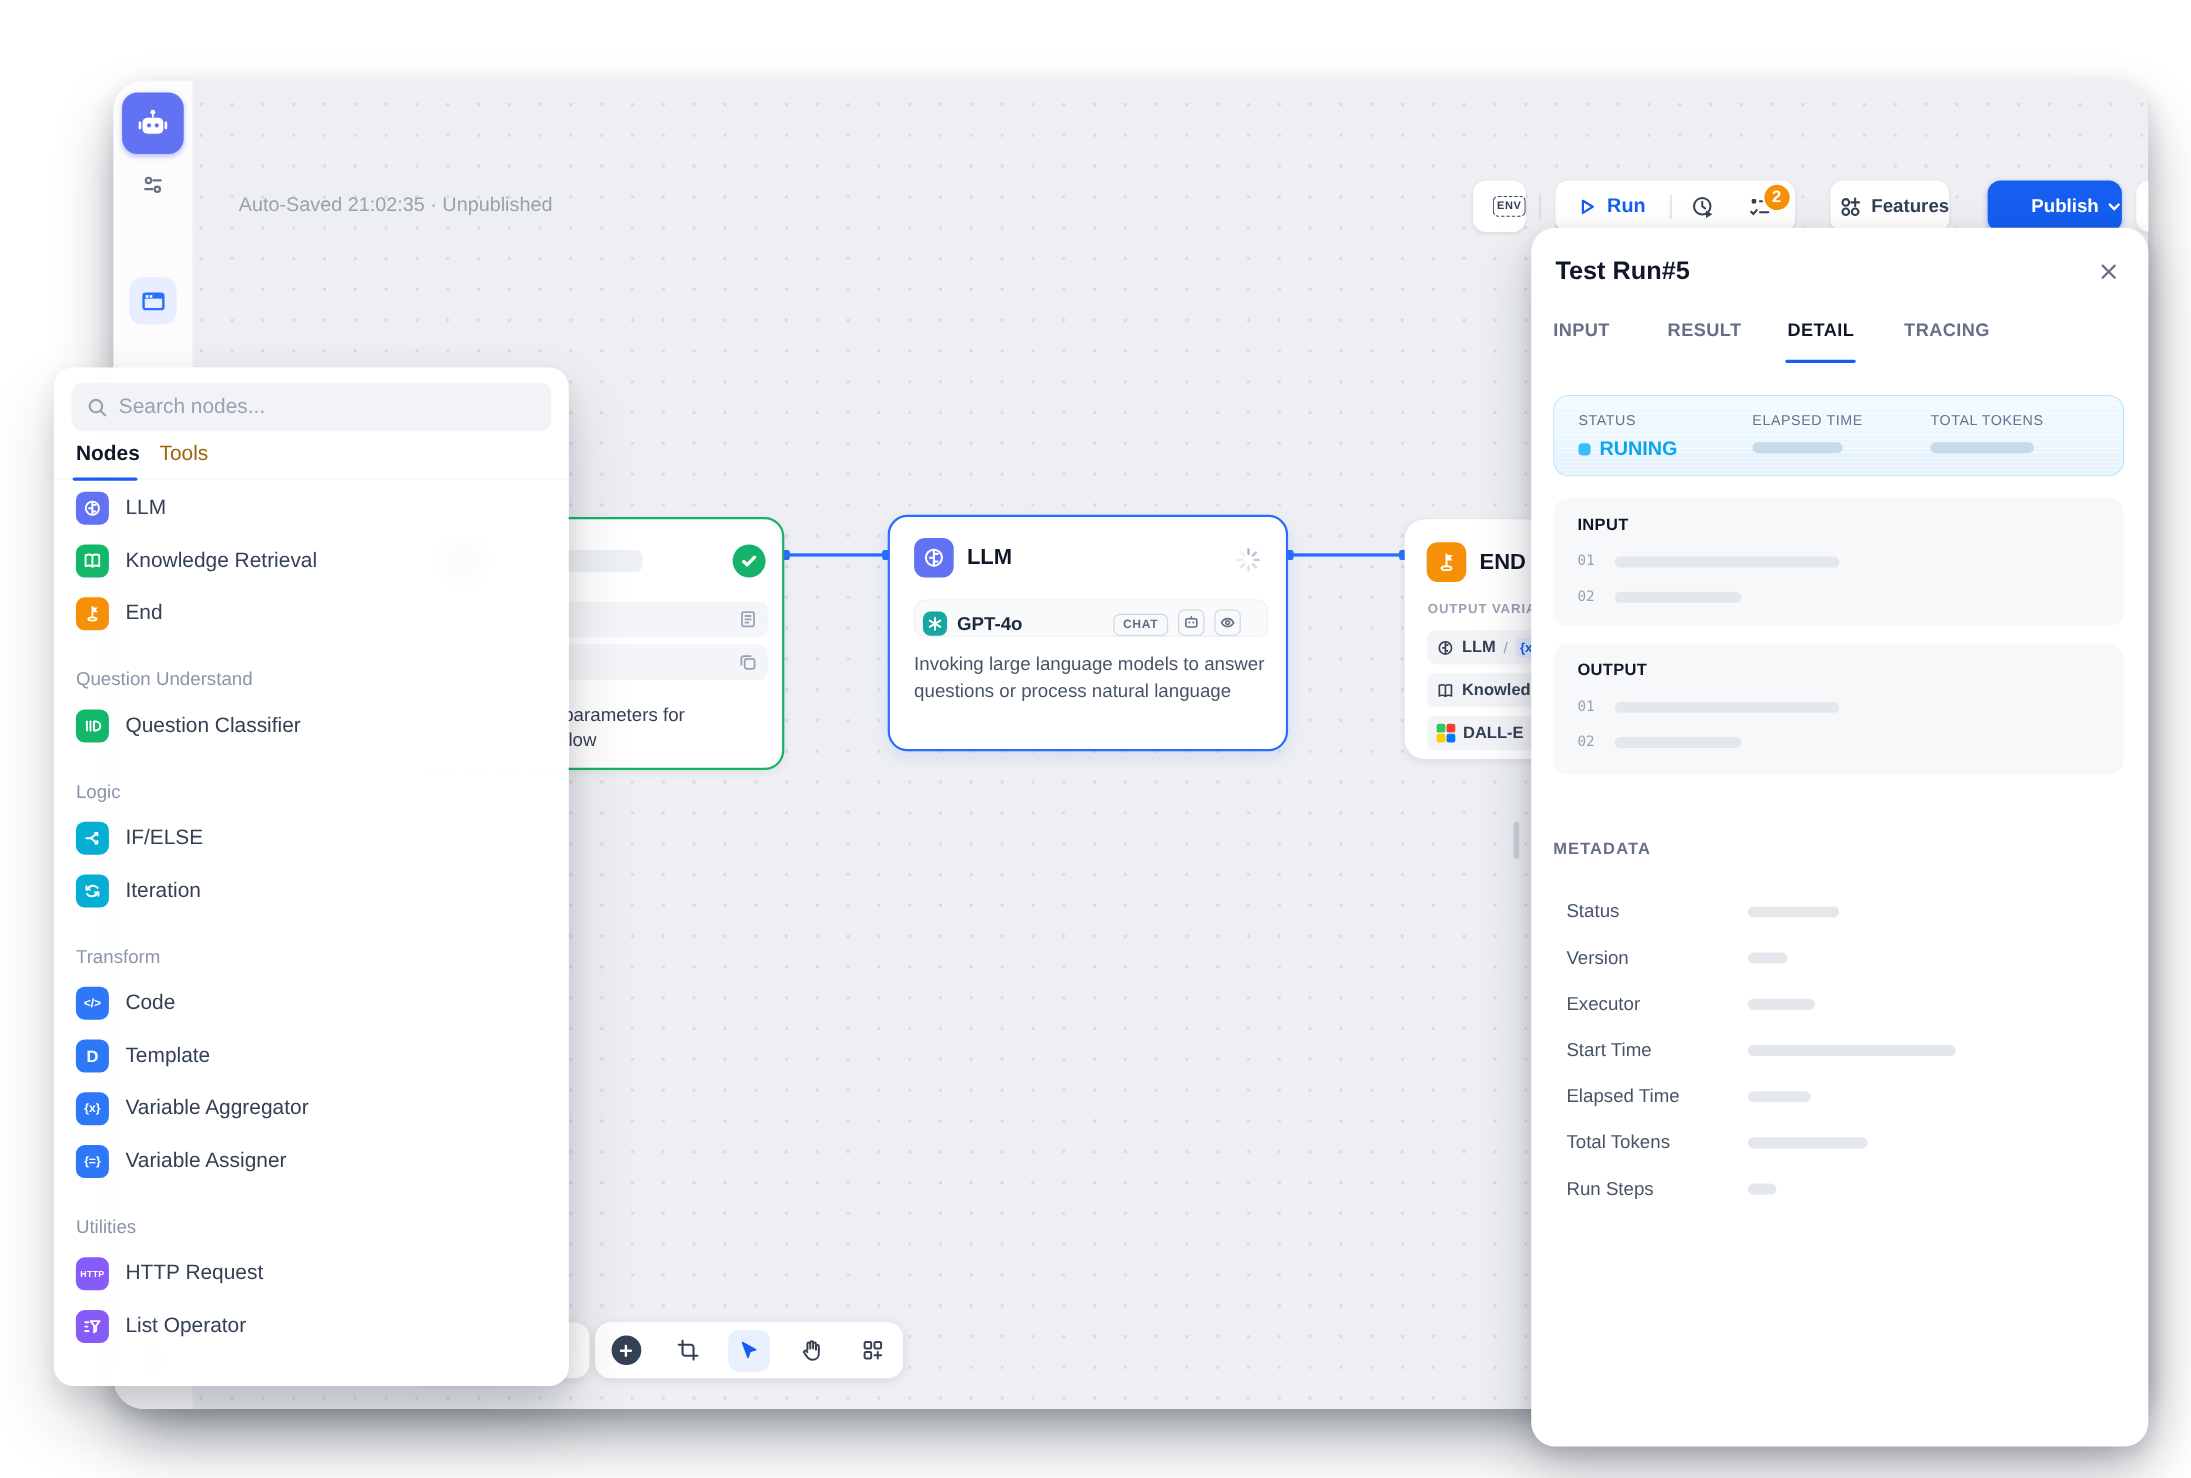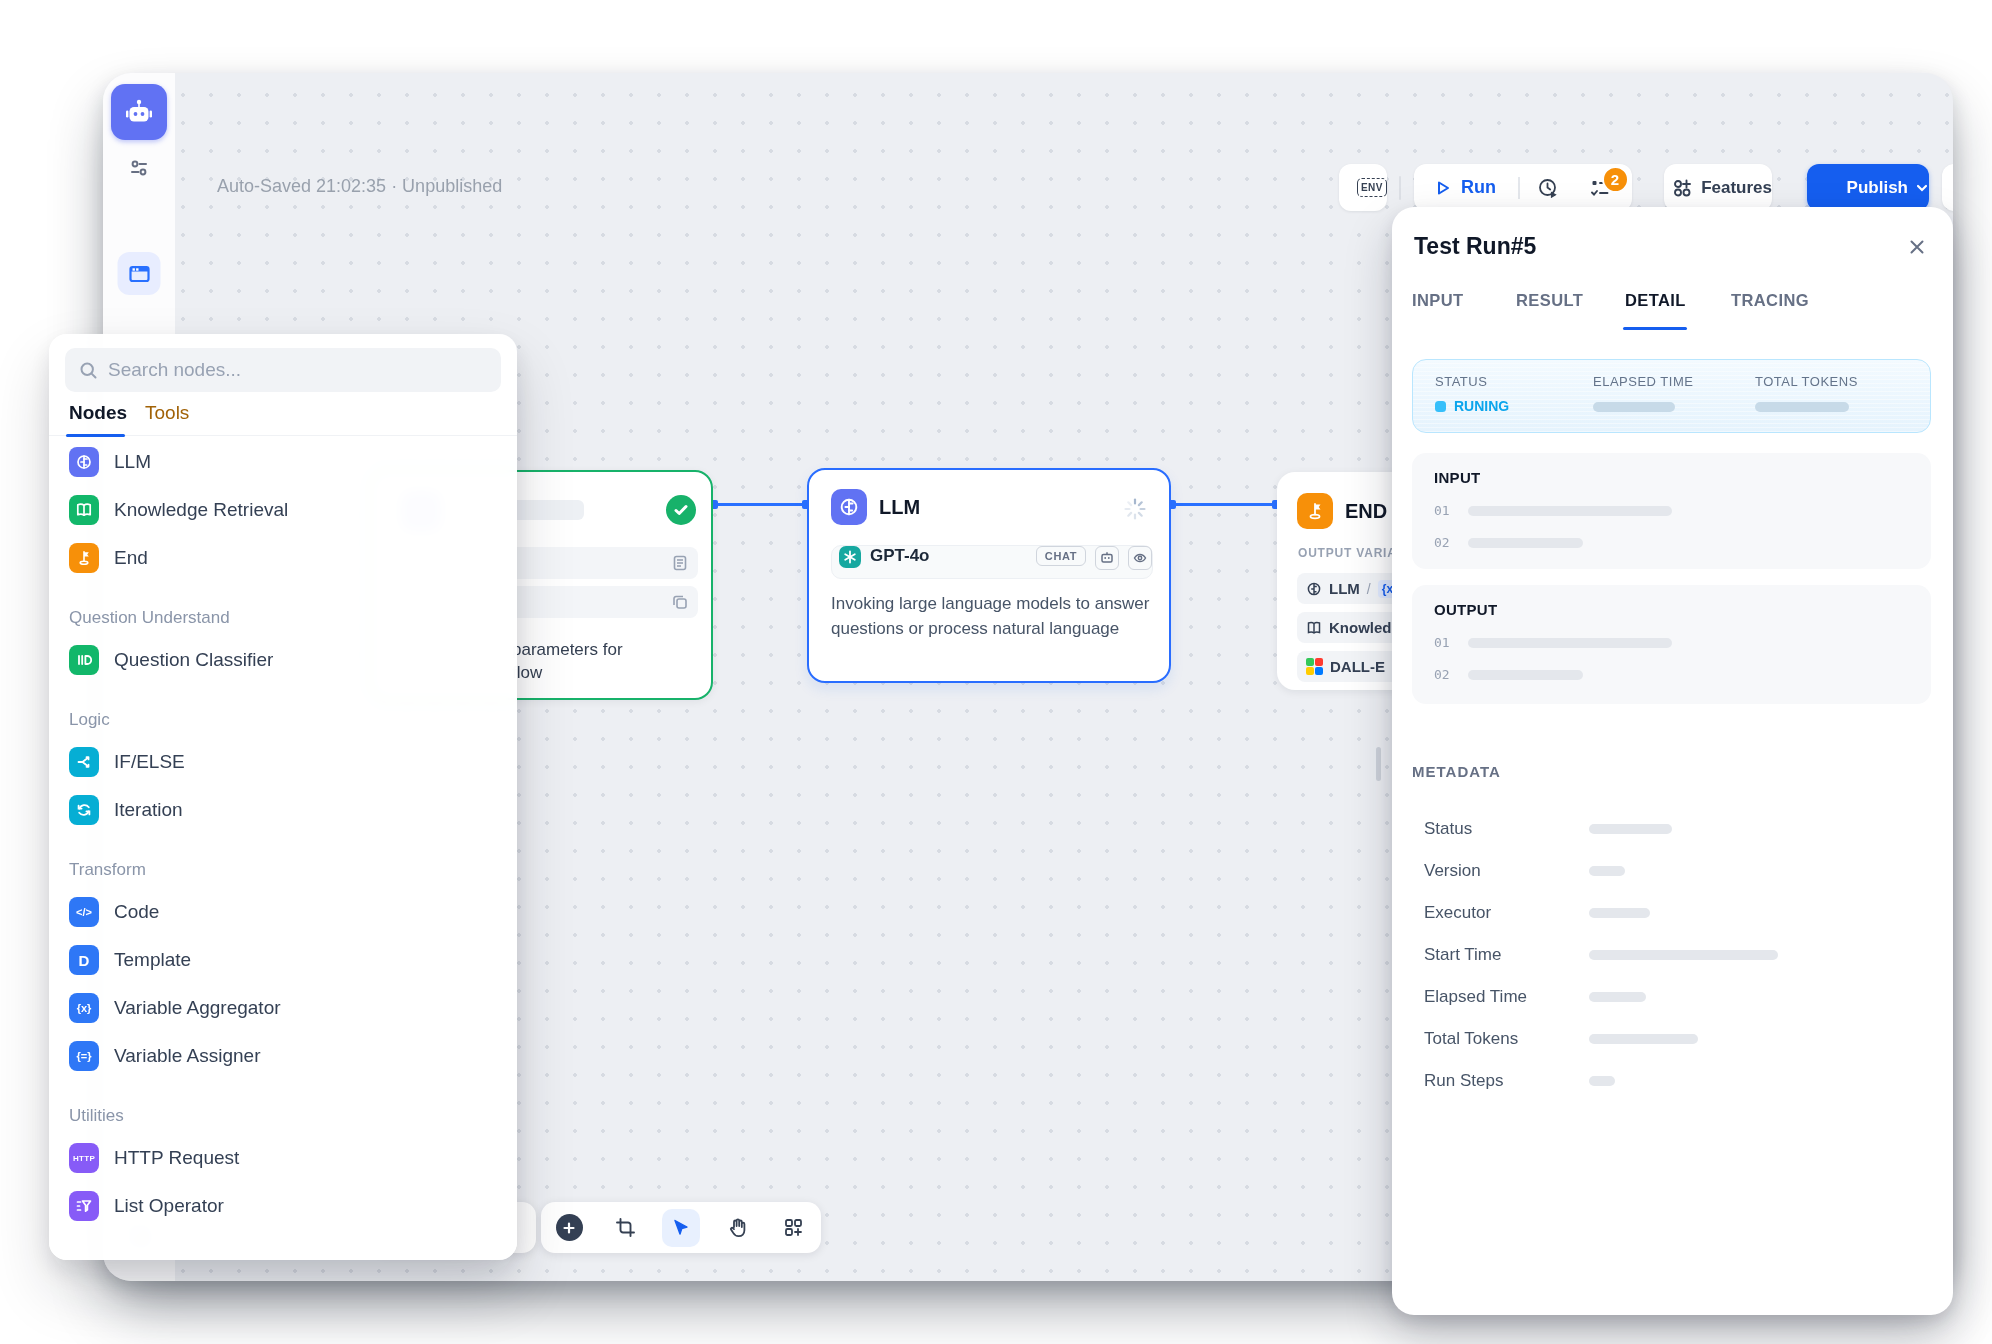--- a/index.html
+++ b/index.html
@@ -62,21 +62,21 @@
   .start-desc { position:absolute; left:140px; font-size:17px; color:#354052; line-height:23px; white-space:nowrap; }
 
   .edge { position:absolute; height:3px; background:#2970FF; z-index:2; }
   .edge .dot { position:absolute; top:-3px; width:9px; height:9px; background:#2970FF; border-radius:2px; }
 
   .llm-node { left:704px; top:395px; width:364px; height:215px; border:2px solid #296DFF; box-shadow:0 6px 14px rgba(21,94,239,.10); }
   .node-head { position:absolute; display:flex; align-items:center; gap:12px; }
   .node-ic { width:36px; height:36px; border-radius:10px; display:flex; align-items:center; justify-content:center; color:#fff; }
   .node-title { font-size:20px; font-weight:700; color:#101828; }
   .spinner { position:absolute; right:22px; top:27px; width:24px; height:24px; color:#9DB0C9; }
-  .model-row { position:absolute; left:22px; top:75px; width:322px; height:34px; border-radius:10px; background:#F8FAFB; border:1px solid #EDF0F4; display:flex; align-items:flex-start; padding:0 0 0 7px; gap:9px; }
+  .model-row { position:absolute; left:22px; top:75px; width:322px; height:34px; border-radius:10px; background:#F8FAFB; border:1px solid #EDF0F4; display:flex; align-items:flex-end; padding:0 24px 0 7px; gap:9px; }
   .gpt-ic { width:22px; height:22px; border-radius:7px; background:#16A8A0; display:flex; align-items:center; justify-content:center; }
   .model-name { font-size:17px; font-weight:600; color:#1D2939; flex:1; }
   .chat-badge { border:1.3px solid #D0D5DD; border-radius:6px; color:#667085; font-size:11px; font-weight:700; letter-spacing:.6px; padding:3px 8px; }
   .mini-badge { width:24px; height:24px; border:1.3px solid #D0D5DD; border-radius:6px; display:flex; align-items:center; justify-content:center; color:#667085; }
   .llm-desc { position:absolute; left:22px; top:122px; width:322px; font-size:17px; line-height:24.5px; color:#475467; }
 
   .end-node { left:1174px; top:399px; width:212px; height:218px; box-shadow:0 2px 8px rgba(16,24,40,.08); }
   .end-label { position:absolute; left:21px; top:74px; font-size:12px; font-weight:700; letter-spacing:.8px; color:#98A2B3; white-space:nowrap; }
   .end-chip { position:absolute; left:20px; width:185px; height:31px; background:#F2F4F7; border-radius:8px; display:flex; align-items:center; gap:7px; padding:0 9px; color:#344054; }
   .end-chip .lbl { font-size:15px; font-weight:600; white-space:nowrap; }
@@ -130,21 +130,21 @@
   .rtab.active { color:#101828; }
   .rtab-underline { position:absolute; left:231px; top:40px; width:64px; height:3px; border-radius:2px; background:#155EEF; }
   .status-card {
     position:absolute; left:20px; top:152px; width:519px; height:74px; border-radius:14px;
     border:1px solid #B9E6FE;
     background:linear-gradient(180deg,#F3FAFF 0%,#E5F3FD 100%);
     background-image:repeating-linear-gradient(0deg, rgba(255,255,255,.45) 0 1px, rgba(0,0,0,0) 1px 4px), linear-gradient(180deg,#F3FAFF 0%,#E5F3FD 100%);
   }
   .sc-col { position:absolute; top:14px; }
   .sc-label { font-size:13px; letter-spacing:.5px; color:#64748B; }
-  .sc-value { margin-top:9px; display:flex; align-items:center; gap:8px; font-size:14px; font-weight:800; color:#0BA5EC; }
+  .sc-value { margin-top:9px; display:flex; align-items:center; gap:8px; font-size:18px; font-weight:800; color:#0BA5EC; }
   .sc-dot { width:11px; height:11px; border-radius:3.5px; background:#36BFFA; }
   .sk { background:#C7DAE8; border-radius:5px; height:10px; }
   .sk.gray { background:#E4E7EC; }
   .io-card { position:absolute; left:20px; width:519px; border-radius:14px; background:#F7F8FA; padding:16px 22px; }
   .io-title { font-size:15px; font-weight:800; color:#101828; letter-spacing:.3px; }
   .io-row { display:flex; align-items:center; gap:14px; margin-top:17px; }
   .io-num { font-family:"DejaVu Sans Mono", monospace; font-size:13px; color:#98A2B3; width:20px; }
   .meta-title { position:absolute; left:20px; top:556px; font-size:15px; font-weight:700; letter-spacing:1px; color:#667085; }
   .meta-row { position:absolute; left:32px; width:507px; height:42px; display:flex; align-items:center; }
   .meta-row .ml { font-size:17px; color:#475467; }

